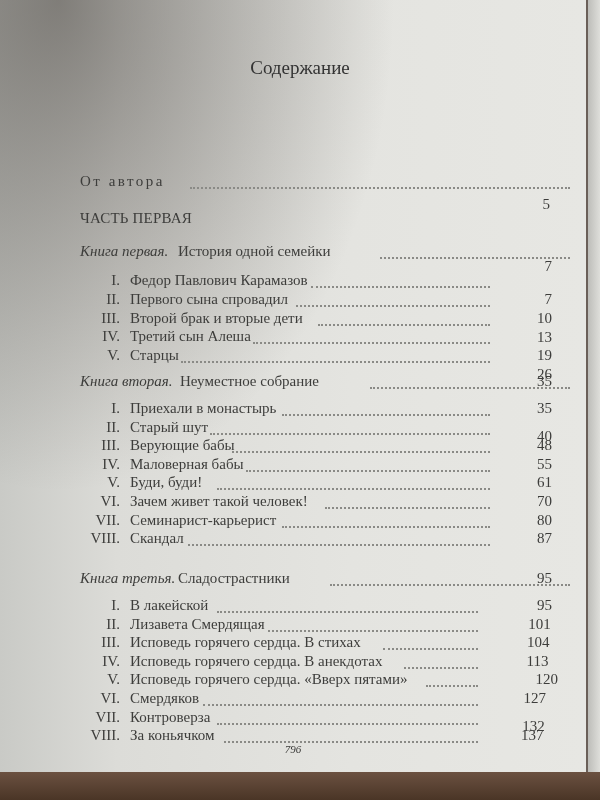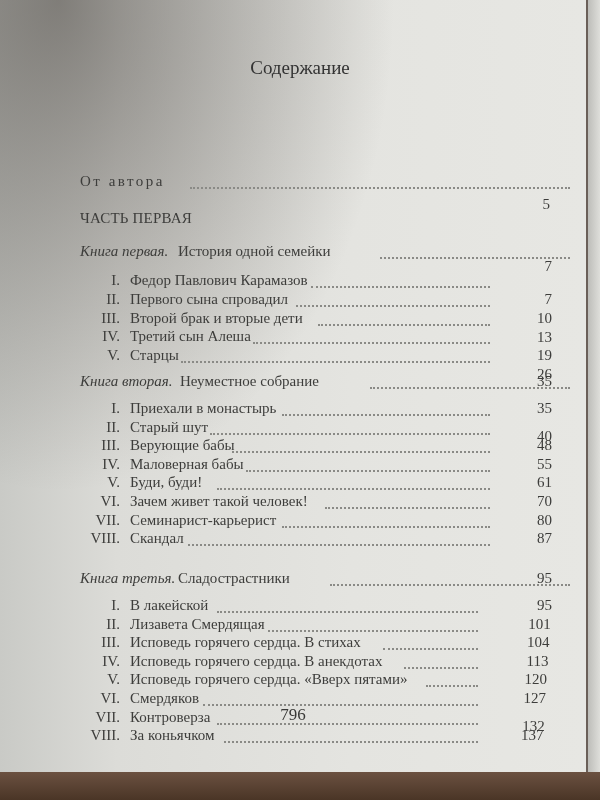--- a/index.html
+++ b/index.html
@@ -37,22 +37,22 @@
       position: absolute; border-bottom: 2px dotted #8a8a86; height: 0;
     }
     .row .num, .row .page-num { position: absolute; }
     .roman { position: absolute; text-align: right; width: 70px; }
     .label { position: absolute; }
     .page-num { text-align: right; width: 40px; }
     .italic { font-style: italic; }
     .spaced { letter-spacing: 2.5px; }
     .part { font-size: 15px; letter-spacing: 0.2px; }
     .folio {
-      position: absolute; top: 705px; left: 0; width: 586px; text-align: center;
-      font-size: 17px; color: #3a3a38;
+      position: absolute; top: 743px; left: 0; width: 586px; text-align: center;
+      font-style: italic; font-size: 11px; color: #3a3a38;
     }
   </style>
 </head>
 <body>
 
 <div class="page">
   <div class="title">Содержание</div>
 
   <div class="toc">
 
@@ -191,21 +191,21 @@
         <div class="row" style="top: 652.8px; left: 50px;">
           <span class="roman" style="left:0;top:0;">IV.</span>
           <span class="label" style="left:80px;top:0;">Исповедь горячего сердца. В анекдотах</span>
           <span class="dots" style="left:354.40000000000003px;top:14px;width:73.59999999999997px;"></span>
           <span class="page-num" style="left:458.4px;top:0px;">113</span>
         </div>
         <div class="row" style="top: 671.4px; left: 50px;">
           <span class="roman" style="left:0;top:0;">V.</span>
           <span class="label" style="left:80px;top:0;">Исповедь горячего сердца. «Вверх пятами»</span>
           <span class="dots" style="left:376px;top:14px;width:52px;"></span>
-          <span class="page-num" style="left:457px;top:0px;">120</span>
+          <span class="page-num" style="left:468px;top:0px;">120</span>
         </div>
         <div class="row" style="top: 690px; left: 50px;">
           <span class="roman" style="left:0;top:0;">VI.</span>
           <span class="label" style="left:80px;top:0;">Смердяков</span>
           <span class="dots" style="left:152.8px;top:14px;width:275.2px;"></span>
           <span class="page-num" style="left:456px;top:0px;">127</span>
         </div>
         <div class="row" style="top: 708.6px; left: 50px;">
           <span class="roman" style="left:0;top:0;">VII.</span>
           <span class="label" style="left:80px;top:0;">Контроверза</span>

